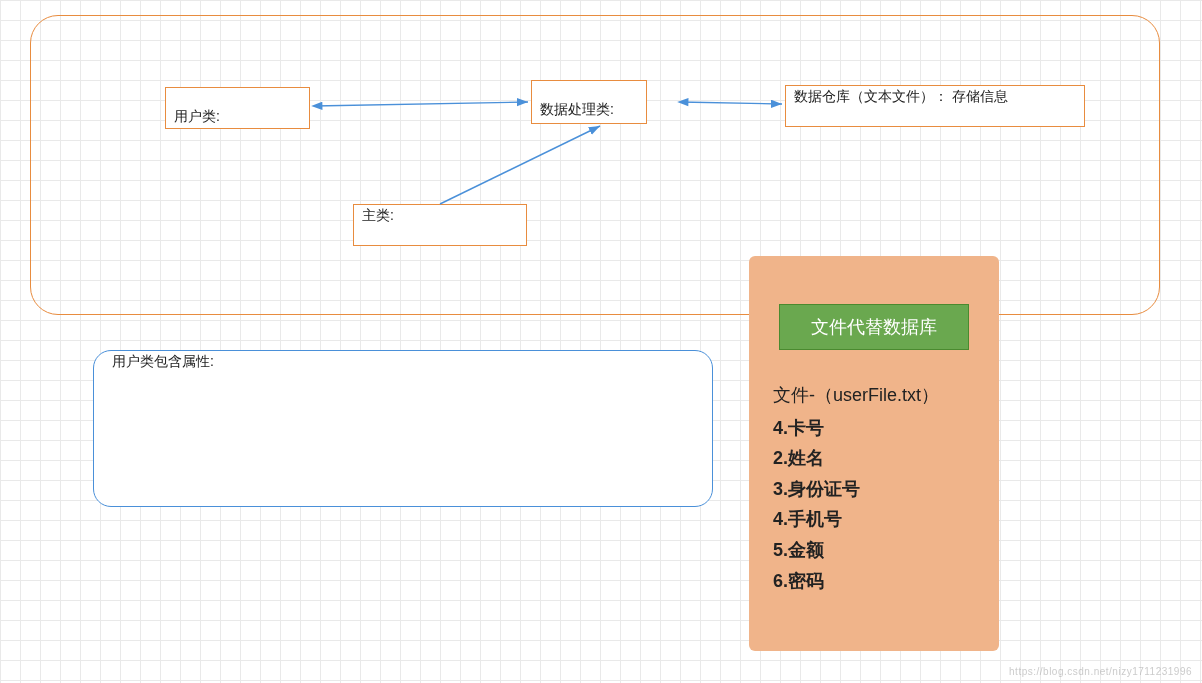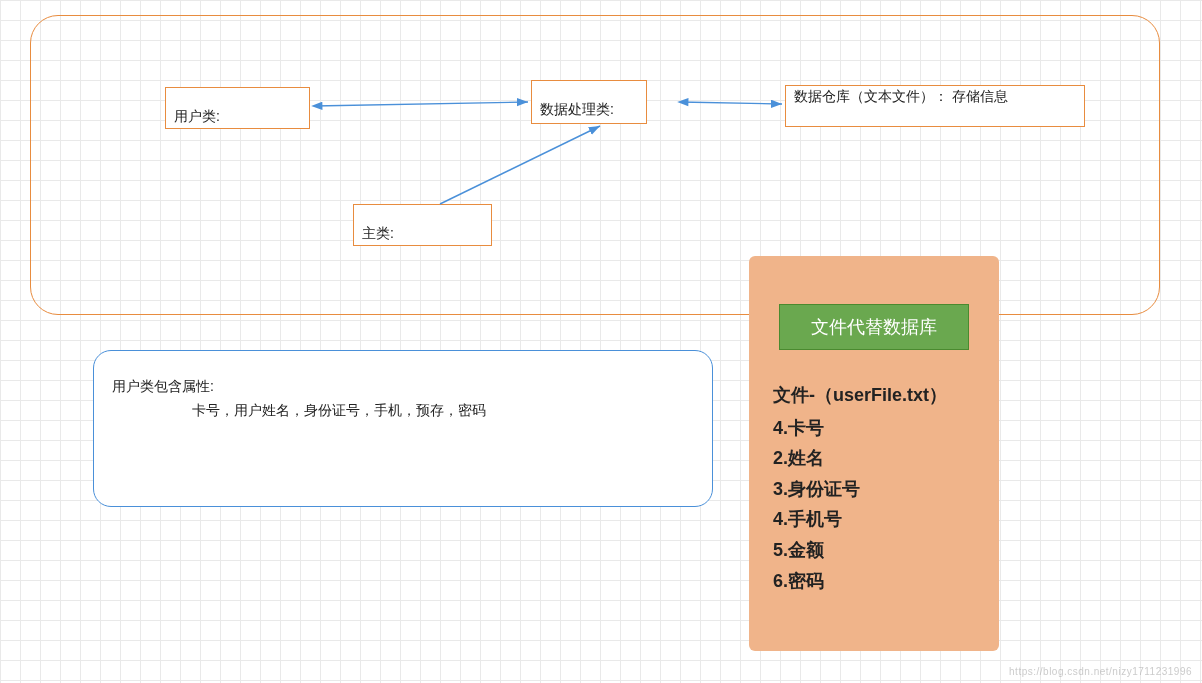--- a/index.html
+++ b/index.html
@@ -37,32 +37,32 @@
     background: #fff;
     font-size: 14px;
     color: #222;
     padding: 20px 8px;
     display: flex;
     align-items: flex-start;
   }
   .node-user   { left: 165px; top: 87px;  width: 145px; height: 38px; }
   .node-proc   { left: 531px; top: 80px;  width: 116px; height: 44px; }
   .node-store  { left: 785px; top: 85px;  width: 300px; height: 40px; align-items:flex-end; }
-  .node-main   { left: 353px; top: 204px; width: 139px; height: 40px; }
+  .node-main   { left: 353px; top: 204px; width: 174px; height: 40px; align-items: flex-end; }
 
   .attr-panel {
     position: absolute;
     left: 93px;
     top: 350px;
     width: 620px;
     height: 157px;
     border: 1.5px solid #4a90d9;
     border-radius: 18px;
     background: #fff;
-    padding: 27px 18px;
+    padding: 2px 18px;
     color: #222;
     font-size: 14px;
   }
   .attr-panel .line2 { margin-left: 80px; margin-top: 6px; }
 
   .file-panel {
     position: absolute;
     left: 749px;
     top: 256px;
     width: 250px;
@@ -75,21 +75,21 @@
     background: #6aa84f;
     border: 1.5px solid #4a8a2f;
     color: #fff;
     font-size: 18px;
     text-align: center;
     padding: 10px 6px;
     width: 190px;
     margin: 28px auto 30px auto;
   }
   .file-list { font-size: 18px; color: #222; line-height: 1.7; font-weight: 600; padding-left: 6px;}
-  .file-list .heading { font-weight: 700; margin-bottom: 2px; }
+  .file-list .heading { font-weight: 400; margin-bottom: 2px; }
 
   svg.arrows {
     position: absolute;
     left: 0; top: 0;
     width: 1202px; height: 683px;
     pointer-events: none;
   }
 </style>
 </head>
 <body>
@@ -121,21 +121,20 @@
 
   <line x1="314" y1="106" x2="528" y2="102" stroke="#4a90d9" stroke-width="1.4" marker-start="url(#ah2)" marker-end="url(#ah)"></line>
 
   <line x1="680" y1="102" x2="782" y2="104" stroke="#4a90d9" stroke-width="1.4" marker-start="url(#ah2)" marker-end="url(#ah)"></line>
 
   <line x1="440" y1="204" x2="600" y2="126" stroke="#4a90d9" stroke-width="1.4" marker-end="url(#ah)"></line>
 </svg>
 
 <div class="attr-panel">
   <div>用户类包含属性:</div>
-  <div class="line2">卡号，用户姓名，身份证号，手机，预存，密码</div>
 </div>
 
 <div class="file-panel">
   <div class="file-title">文件代替数据库</div>
   <div class="file-list">
     <div class="heading">文件-（userFile.txt）</div>
     <div>4.卡号</div>
     <div>2.姓名</div>
     <div>3.身份证号</div>
     <div>4.手机号</div>

